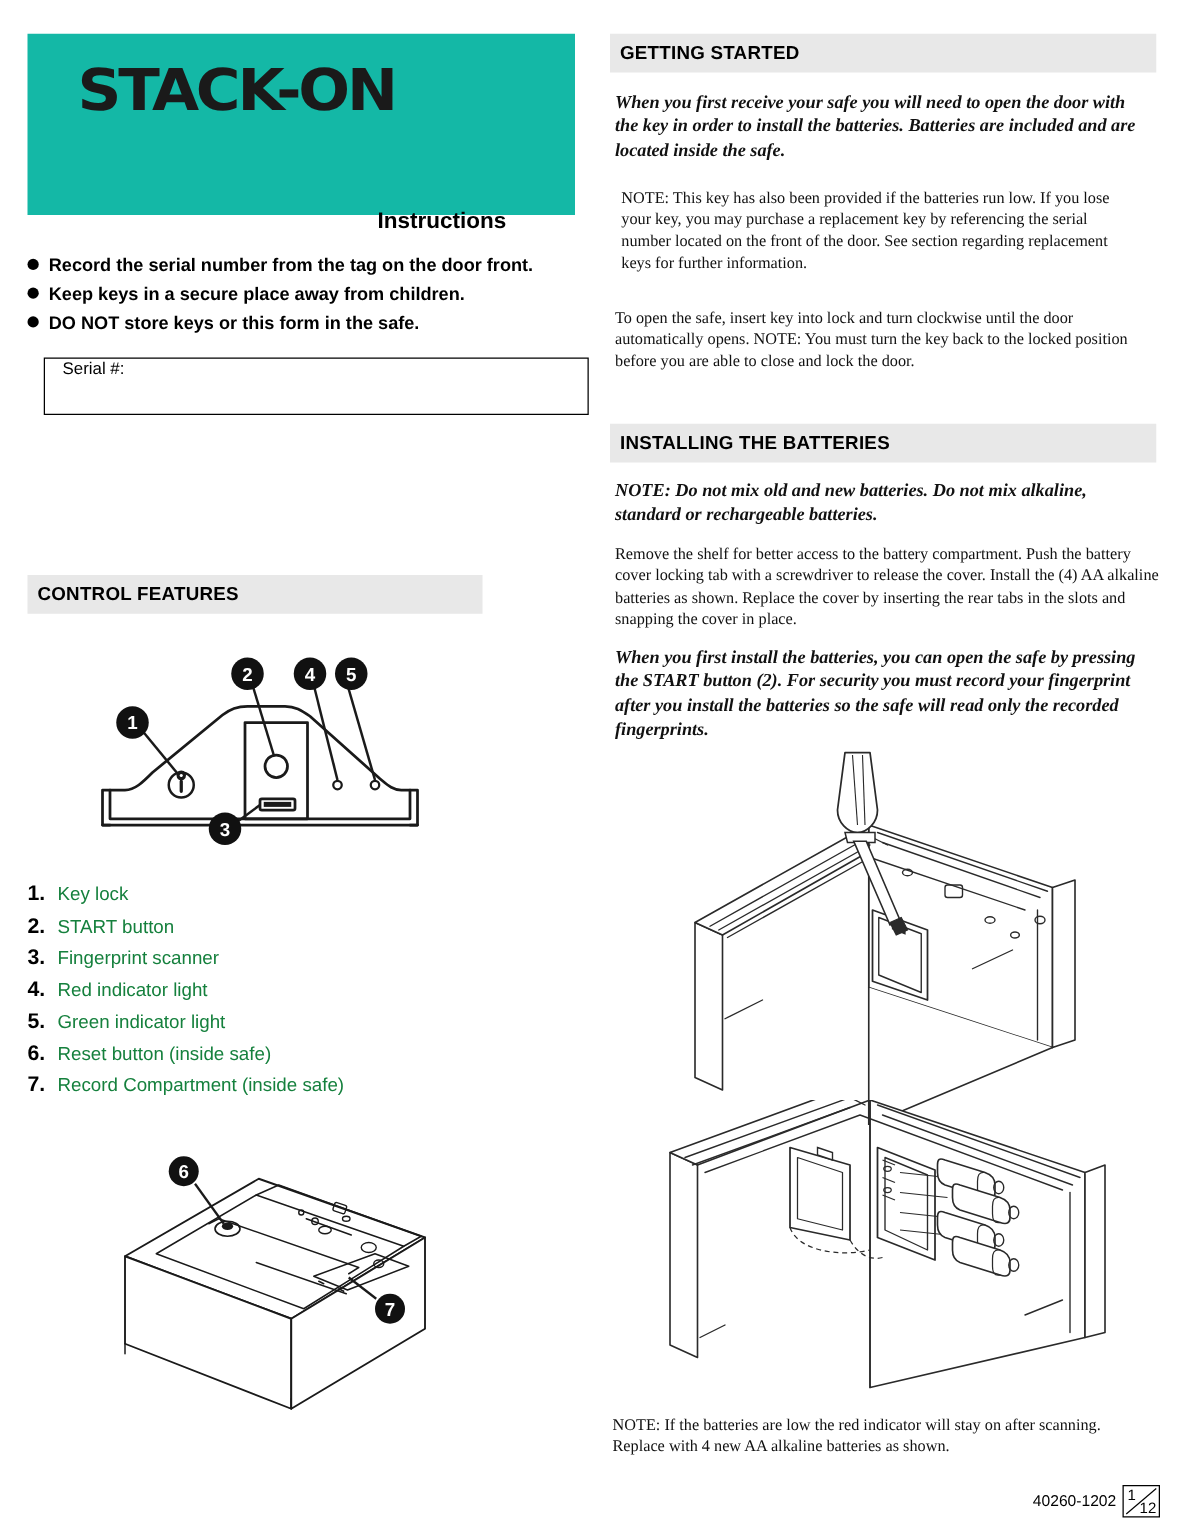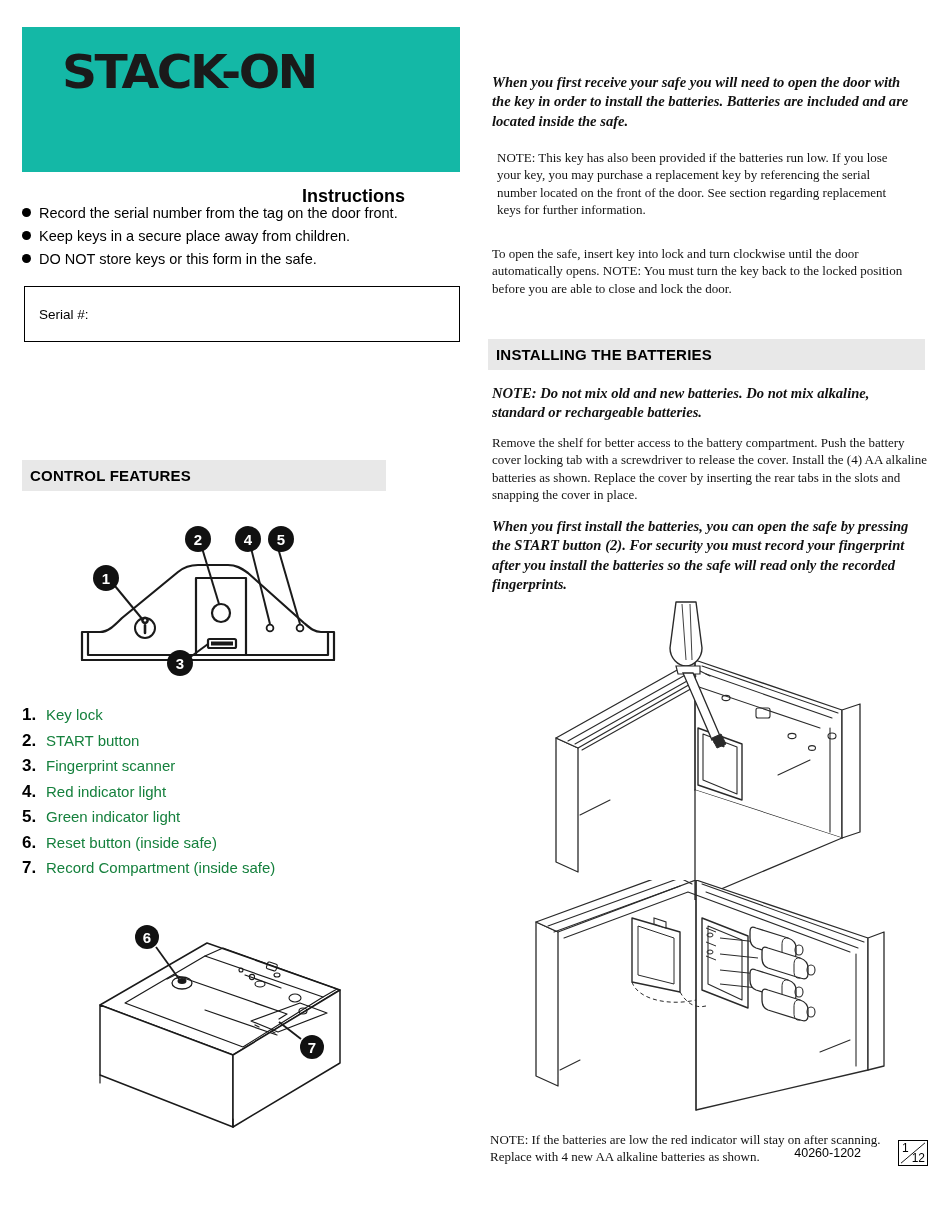--- a/index.html
+++ b/index.html
@@ -69,21 +69,20 @@
     margin-top: 26px;
   }
   .instructions-label {
     position: absolute;
     right: 55px;
     top: 139px;
     font-family: "Liberation Sans", sans-serif;
     font-weight: bold;
     font-size: 18px;
     color: #000;
-    margin-top: 20px;
   }
 
   .bullets {
     position: absolute;
     left: 22px;
     top: 206px;
     width: 440px;
   }
   .bullet-row {
     display: flex;
@@ -95,36 +94,36 @@
     height: 9px;
     border-radius: 50%;
     background: #000;
     flex: 0 0 auto;
     margin-right: 8px;
     position: relative;
     top: -1px;
   }
   .bullet-text {
     font-family: "Liberation Sans", sans-serif;
-    font-weight: normal;
+    font-weight: bold;
     font-size: 14.5px;
     color: #000;
     line-height: 1.1;
   }
 
   .serial-box {
     position: absolute;
-    left: 24px;
+    left: 35px;
     top: 286px;
     width: 436px;
-    height: 56px;
+    height: 46px;
     border: 1.5px solid #000;
     box-sizing: border-box;
     display: flex;
-    align-items: center;
+    align-items: flex-start;
   }
   .serial-label {
     font-family: "Liberation Sans", sans-serif;
     font-size: 13.5px;
     color: #000;
     padding-left: 14px;
   }
 
   .tools-text {
     position: absolute;
@@ -202,24 +201,23 @@
   .p-open       { left: 492px; top: 245px; width: 420px; }
   .p-batt-note  { left: 492px; top: 384px; width: 424px; }
   .p-remove     { left: 492px; top: 434px; width: 438px; }
   .p-firstinst  { left: 492px; top: 517px; width: 420px; }
   .p-lownote    { left: 490px; top: 1131px; width: 425px; }
 
   
   .footer {
     position: absolute;
     right: 22px;
-    top: 1140px;
+    top: 1188px;
     display: flex;
     align-items: center;
-    gap: 32px;
   }
   .part-number {
     font-family: "Liberation Sans", sans-serif;
     font-size: 12.5px;
     color: #000;
     margin-right: 5px;
   }
   .page-box {
     position: relative;
     width: 30px;
@@ -442,20 +440,23 @@
         <circle cx="92" cy="22" r="12" fill="#111"></circle>
         <text class="callout-num" x="92" y="27.5" text-anchor="middle">6</text>
       </g>
       <g>
         <circle cx="257" cy="132" r="12" fill="#111"></circle>
         <text class="callout-num" x="257" y="137.5" text-anchor="middle">7</text>
       </g>
     </svg>
   </div>
 
+  <div class="band band-getting">
+    <span class="band-title">GETTING STARTED</span>
+  </div>
 
   <div class="para bi p-intro">When you first receive your safe you will need to open the door with the key in order to install the batteries.  Batteries are included and are located inside the safe.</div>
   <div class="para p-note1">NOTE:  This key has also been provided if the batteries run low.  If you lose your key, you may purchase a replacement key by referencing the serial number located on the front of the door.  See section regarding replacement keys for further information.</div>
   <div class="para p-open">To open the safe, insert key into lock and turn clockwise until the door automatically opens.  NOTE:  You must turn the key back to the locked position before you are able to close and lock the door.</div>
 
   <div class="band band-batteries">
     <span class="band-title">INSTALLING THE BATTERIES</span>
   </div>
 
   <div class="para bi p-batt-note">NOTE:  Do not mix old and new batteries.  Do not mix alkaline, standard or rechargeable batteries.</div>

